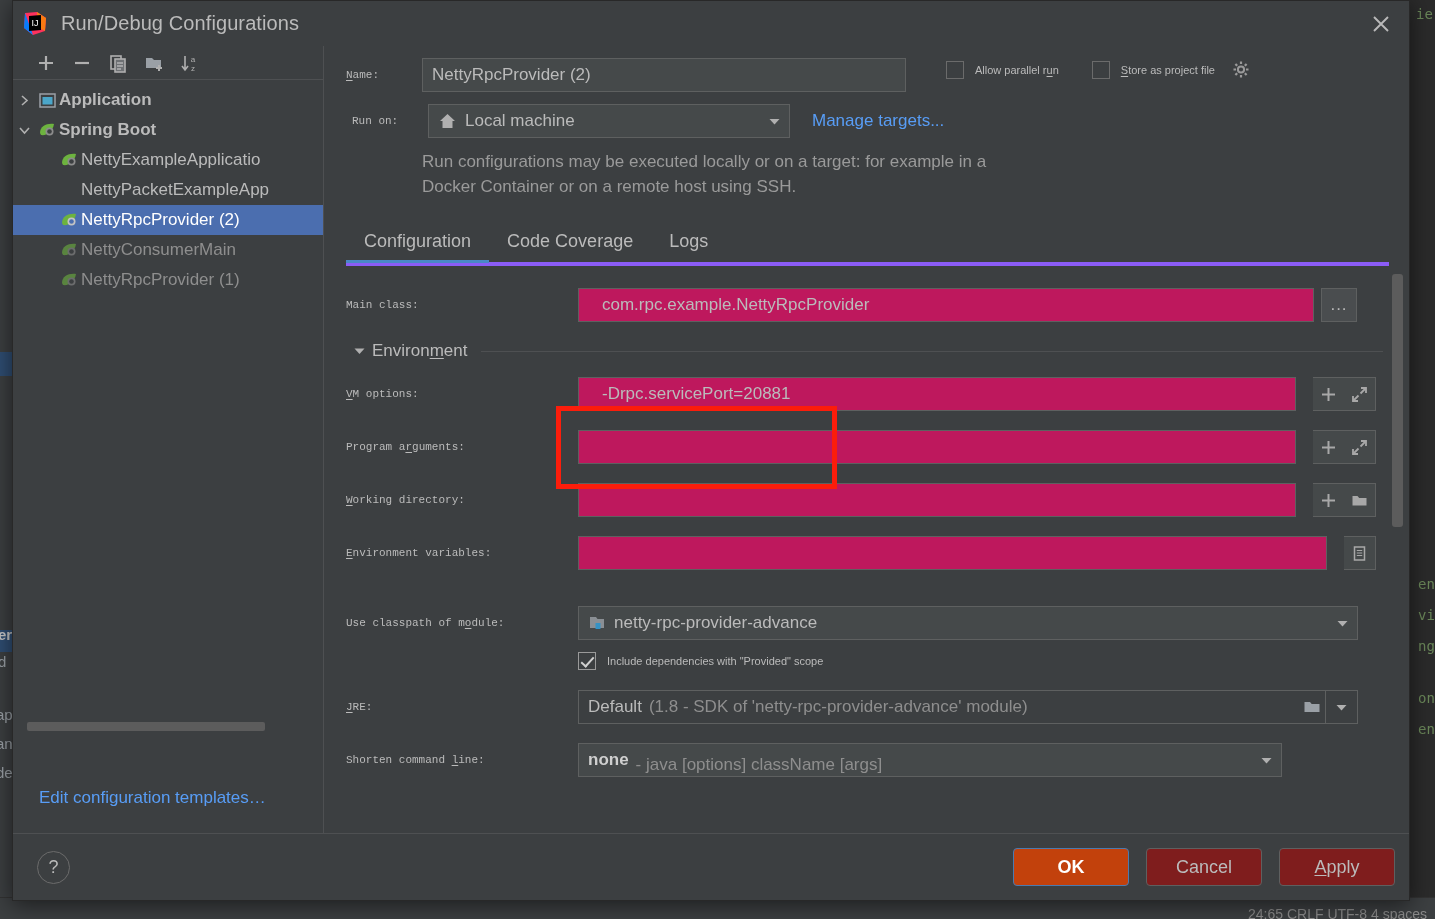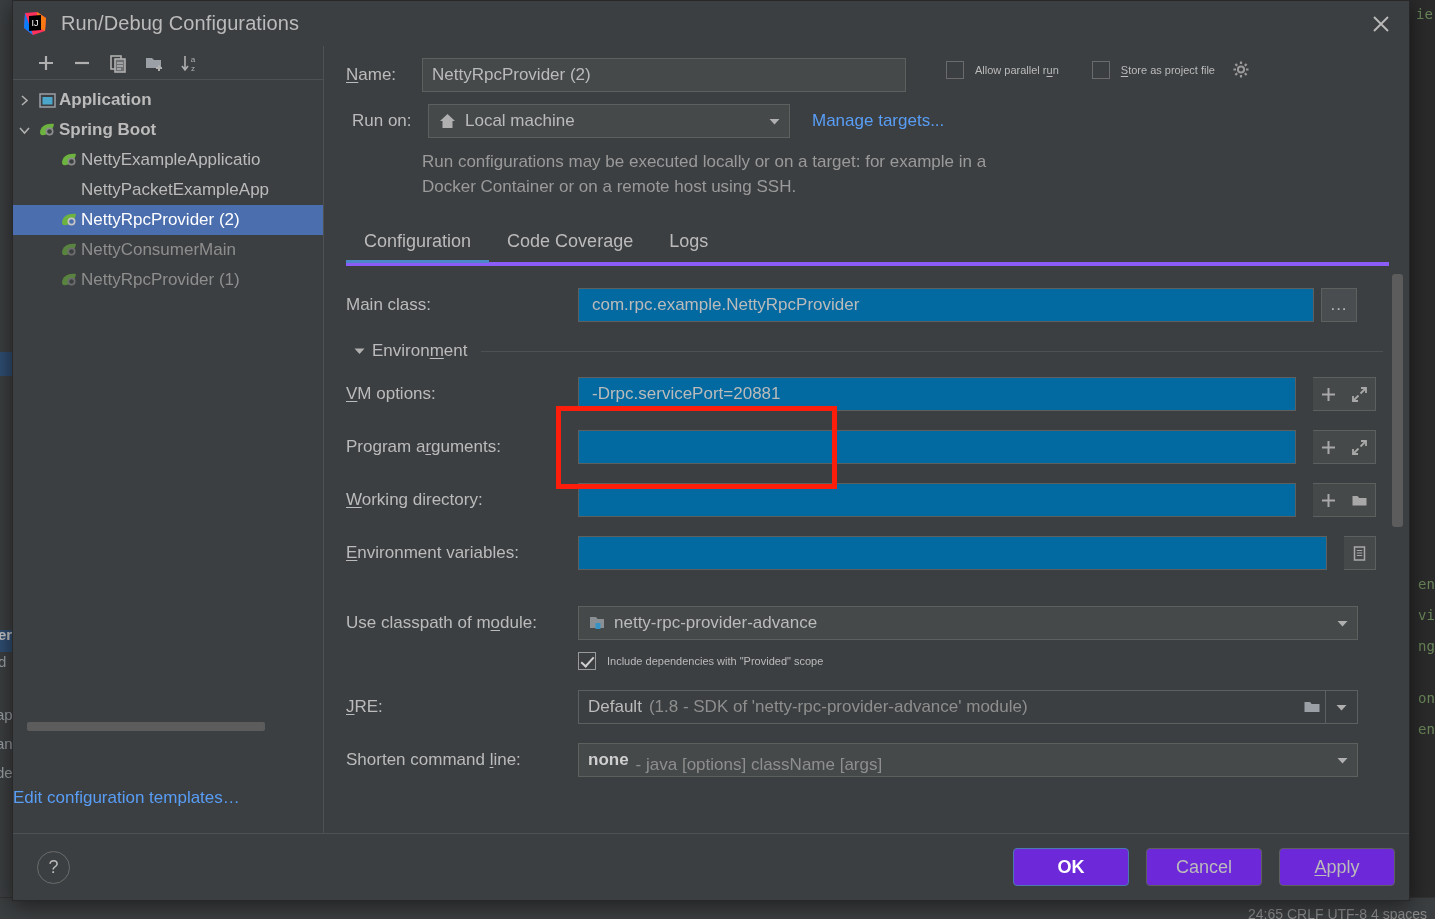--- a/index.html
+++ b/index.html
@@ -76,27 +76,27 @@
   .tree-row.dim { color: #8e8e8e; }
   .tree-arrow { width: 22px; flex: 0 0 22px; display: flex; align-items: center; justify-content: center; }
   .tree-arrow svg { width: 13px; height: 13px; }
   .tree-ico { width: 24px; flex: 0 0 24px; display: flex; align-items: center; justify-content: center; }
   .tree-label.bold { font-weight: bold; }
   .sb-hscroll {
     position: absolute; left: 14px; bottom: 48px; width: 238px; height: 9px;
     background: #5c5c5c; border-radius: 2px; cursor: pointer;
   }
   .sb-footer {
-    height: 54px; flex: 0 0 54px; display: flex; align-items: flex-start; padding-top: 9px;
+    height: 54px; flex: 0 0 54px; display: flex; align-items: flex-start; padding-left: 26px; padding-top: 9px;
   }
   .link { color: #589df6; font-size: 17px; cursor: pointer; }
 
   
   .content { flex: 1; position: relative; display: flex; flex-direction: column; min-width: 0; }
-  .lbl { font-size: 17px; color: #bbbbbb; white-space: nowrap; }
+  .lbl { font-size: 11px; color: #bbbbbb; white-space: nowrap; font-family: Liberation Mono, monospace; }
   .u { text-decoration: underline; text-underline-offset: 2px; }
 
   .field {
     background: #45494a; border: 1px solid #5e6060; color: #bbbbbb;
     font-size: 17px; height: 34px; display: flex; align-items: center; padding: 0 9px;
   }
 
   
   .name-row { position: absolute; left: 22px; top: 12px; display: flex; align-items: center; }
   .name-row .lbl { width: 76px; }
@@ -151,22 +151,22 @@
   
   .form-area {
     position: absolute; left: 0; right: 0; top: 220px; bottom: 52px; overflow: hidden;
   }
   .form-inner { position: relative; padding: 22px 0 0 0; }
   .frow { display: flex; align-items: center; margin-bottom: 19px; padding-left: 22px; }
   .frow .lbl { width: 232px; flex: 0 0 232px; }
 
   .field-wrap { display: flex; align-items: center; gap: 17px; }
   .field-main {
-    background: #0369a1; border: 1px solid #5e6060; color: #bbbbbb; font-size: 17px;
-    height: 34px; display: flex; align-items: center; padding: 0 13px; min-width: 0;
+    background: #be185d; border: 1px solid #5e6060; color: #bbbbbb; font-size: 17px;
+    height: 34px; display: flex; align-items: center; padding: 0 23px; min-width: 0;
   }
   .field-actions { display: flex; align-items: center; background: #45494a; border: 1px solid #5e6060; border-left: none; }
   .fa-btn { width: 31px; height: 32px; display: flex; align-items: center; justify-content: center; cursor: pointer; }
   .fa-btn svg { width: 17px; height: 17px; }
 
   .btn-dots {
     width: 36px; height: 34px; margin-left: 7px; background: #4a4d4f; border: 1px solid #5e6060;
     color: #bbbbbb; font-size: 17px; display: flex; align-items: center; justify-content: center;
     cursor: pointer; letter-spacing: 1px;
   }
@@ -203,23 +203,23 @@
   }
   .help-btn {
     position: absolute; left: 24px; width: 33px; height: 33px; border-radius: 50%;
     border: 1px solid #6b6b6b; color: #bbbbbb; font-size: 18px;
     display: flex; align-items: center; justify-content: center; cursor: pointer;
   }
   .dlg-btns { position: absolute; right: 14px; display: flex; gap: 17px; }
   .dbtn {
     height: 38px; min-width: 116px; border-radius: 4px; font-size: 18px;
     display: flex; align-items: center; justify-content: center; cursor: pointer;
-    border: 1px solid #5e6060; background: #6d28d9; color: #bbbbbb;
-  }
-  .dbtn.primary { background: #6d28d9; border-color: #4a7ab0; color: #ffffff; font-weight: bold; }
+    border: 1px solid #5e6060; background: #7f1d1d; color: #bbbbbb;
+  }
+  .dbtn.primary { background: #c2410c; border-color: #4a7ab0; color: #ffffff; font-weight: bold; }
 </style>
 </head>
 <body>
 
 <div id="ide-bg">
   <div class="bg-editor"></div>
   <div class="bg-left-panel"></div>
 
   <div class="bg-sel" style="left:0;top:352px;width:12px;height:24px;"></div>
   <div class="bg-sel" style="left:0;top:630px;width:14px;height:22px;"></div>
@@ -581,21 +581,21 @@
               <span style="width:32px;display:flex;align-items:center;justify-content:center;border-left:1px solid #5e6060;height:100%;">
                 <svg viewBox="0 0 13 9" width="13" height="9">
                     <path d="M1.5 2 L6.5 7.5 L11.5 2 Z" fill="#b0b0b0"></path>
                   </svg>
               </span>
             </div>
           </div>
 
           <div class="frow">
             <div class="lbl">Shorten command <span class="u">l</span>ine:</div>
-            <div class="combo" style="width:780px;">
+            <div class="combo" style="width:704px;">
               <span class="bold-txt">none</span>
               <span class="dim-txt" style="margin-left:7px;margin-top:9px;">- java [options] className [args]</span>
               <span class="combo-arrow">
                 <svg viewBox="0 0 13 9">
                     <path d="M1.5 2 L6.5 7.5 L11.5 2 Z" fill="#b0b0b0"></path>
                   </svg>
               </span>
             </div>
           </div>
 

